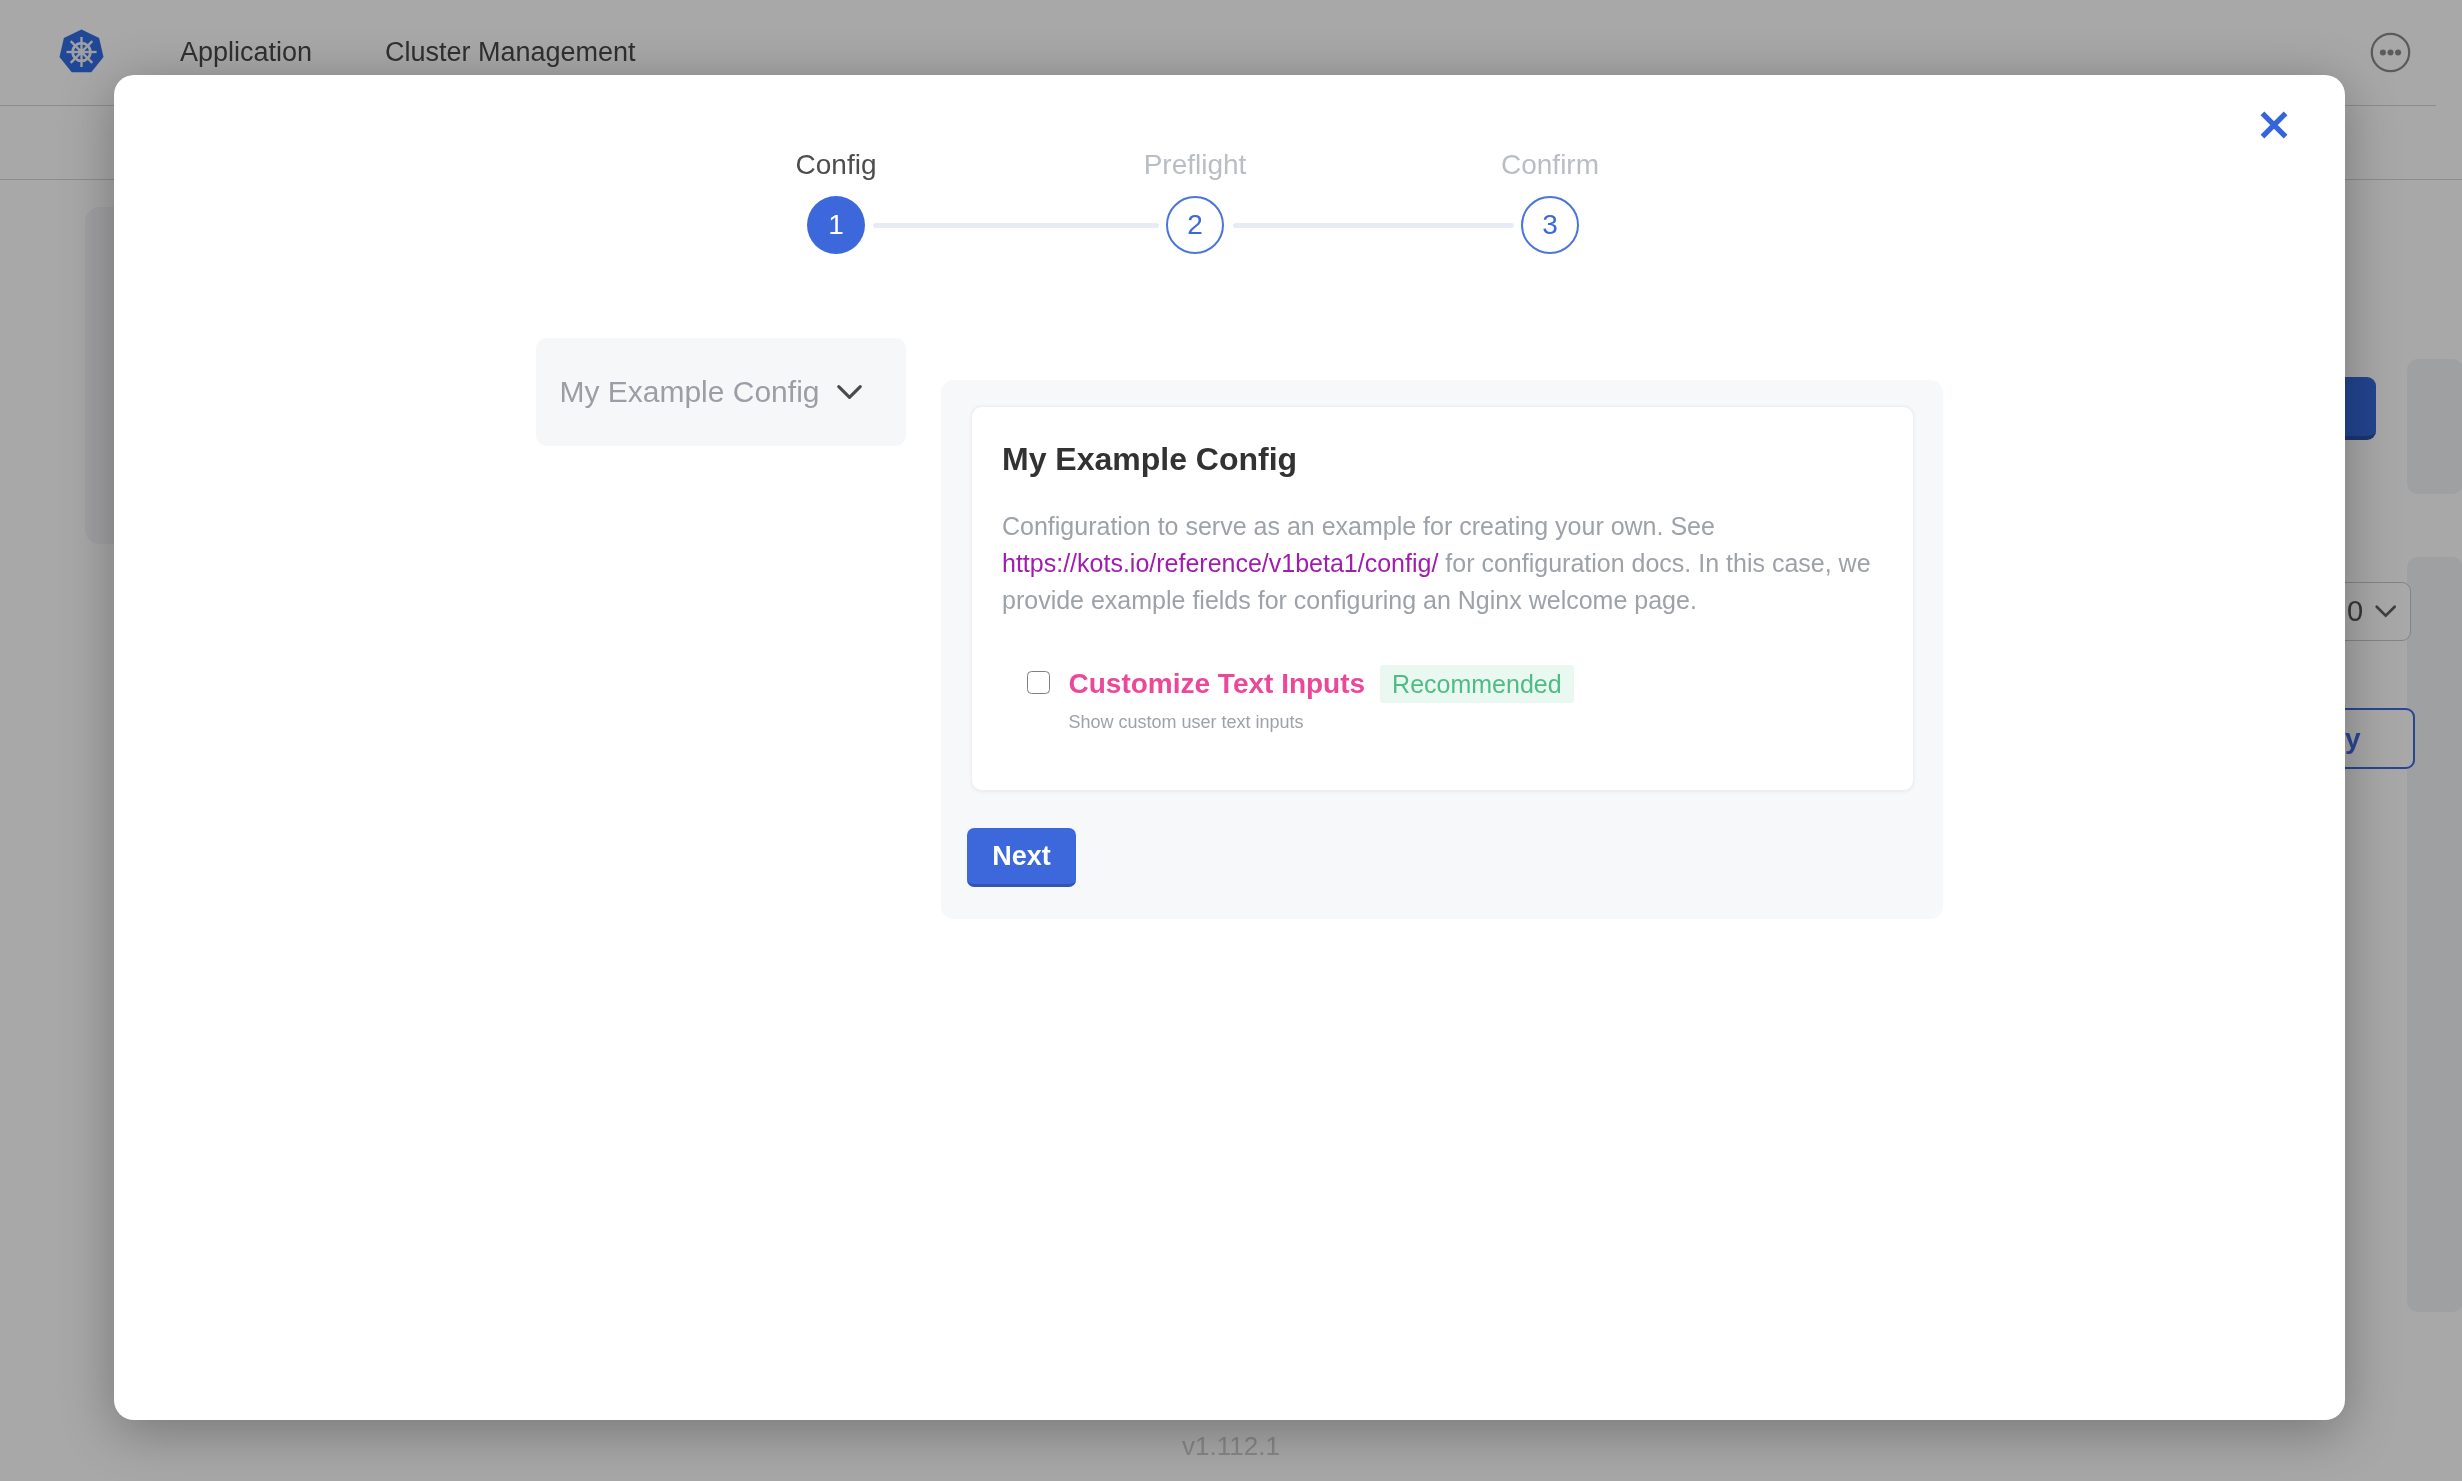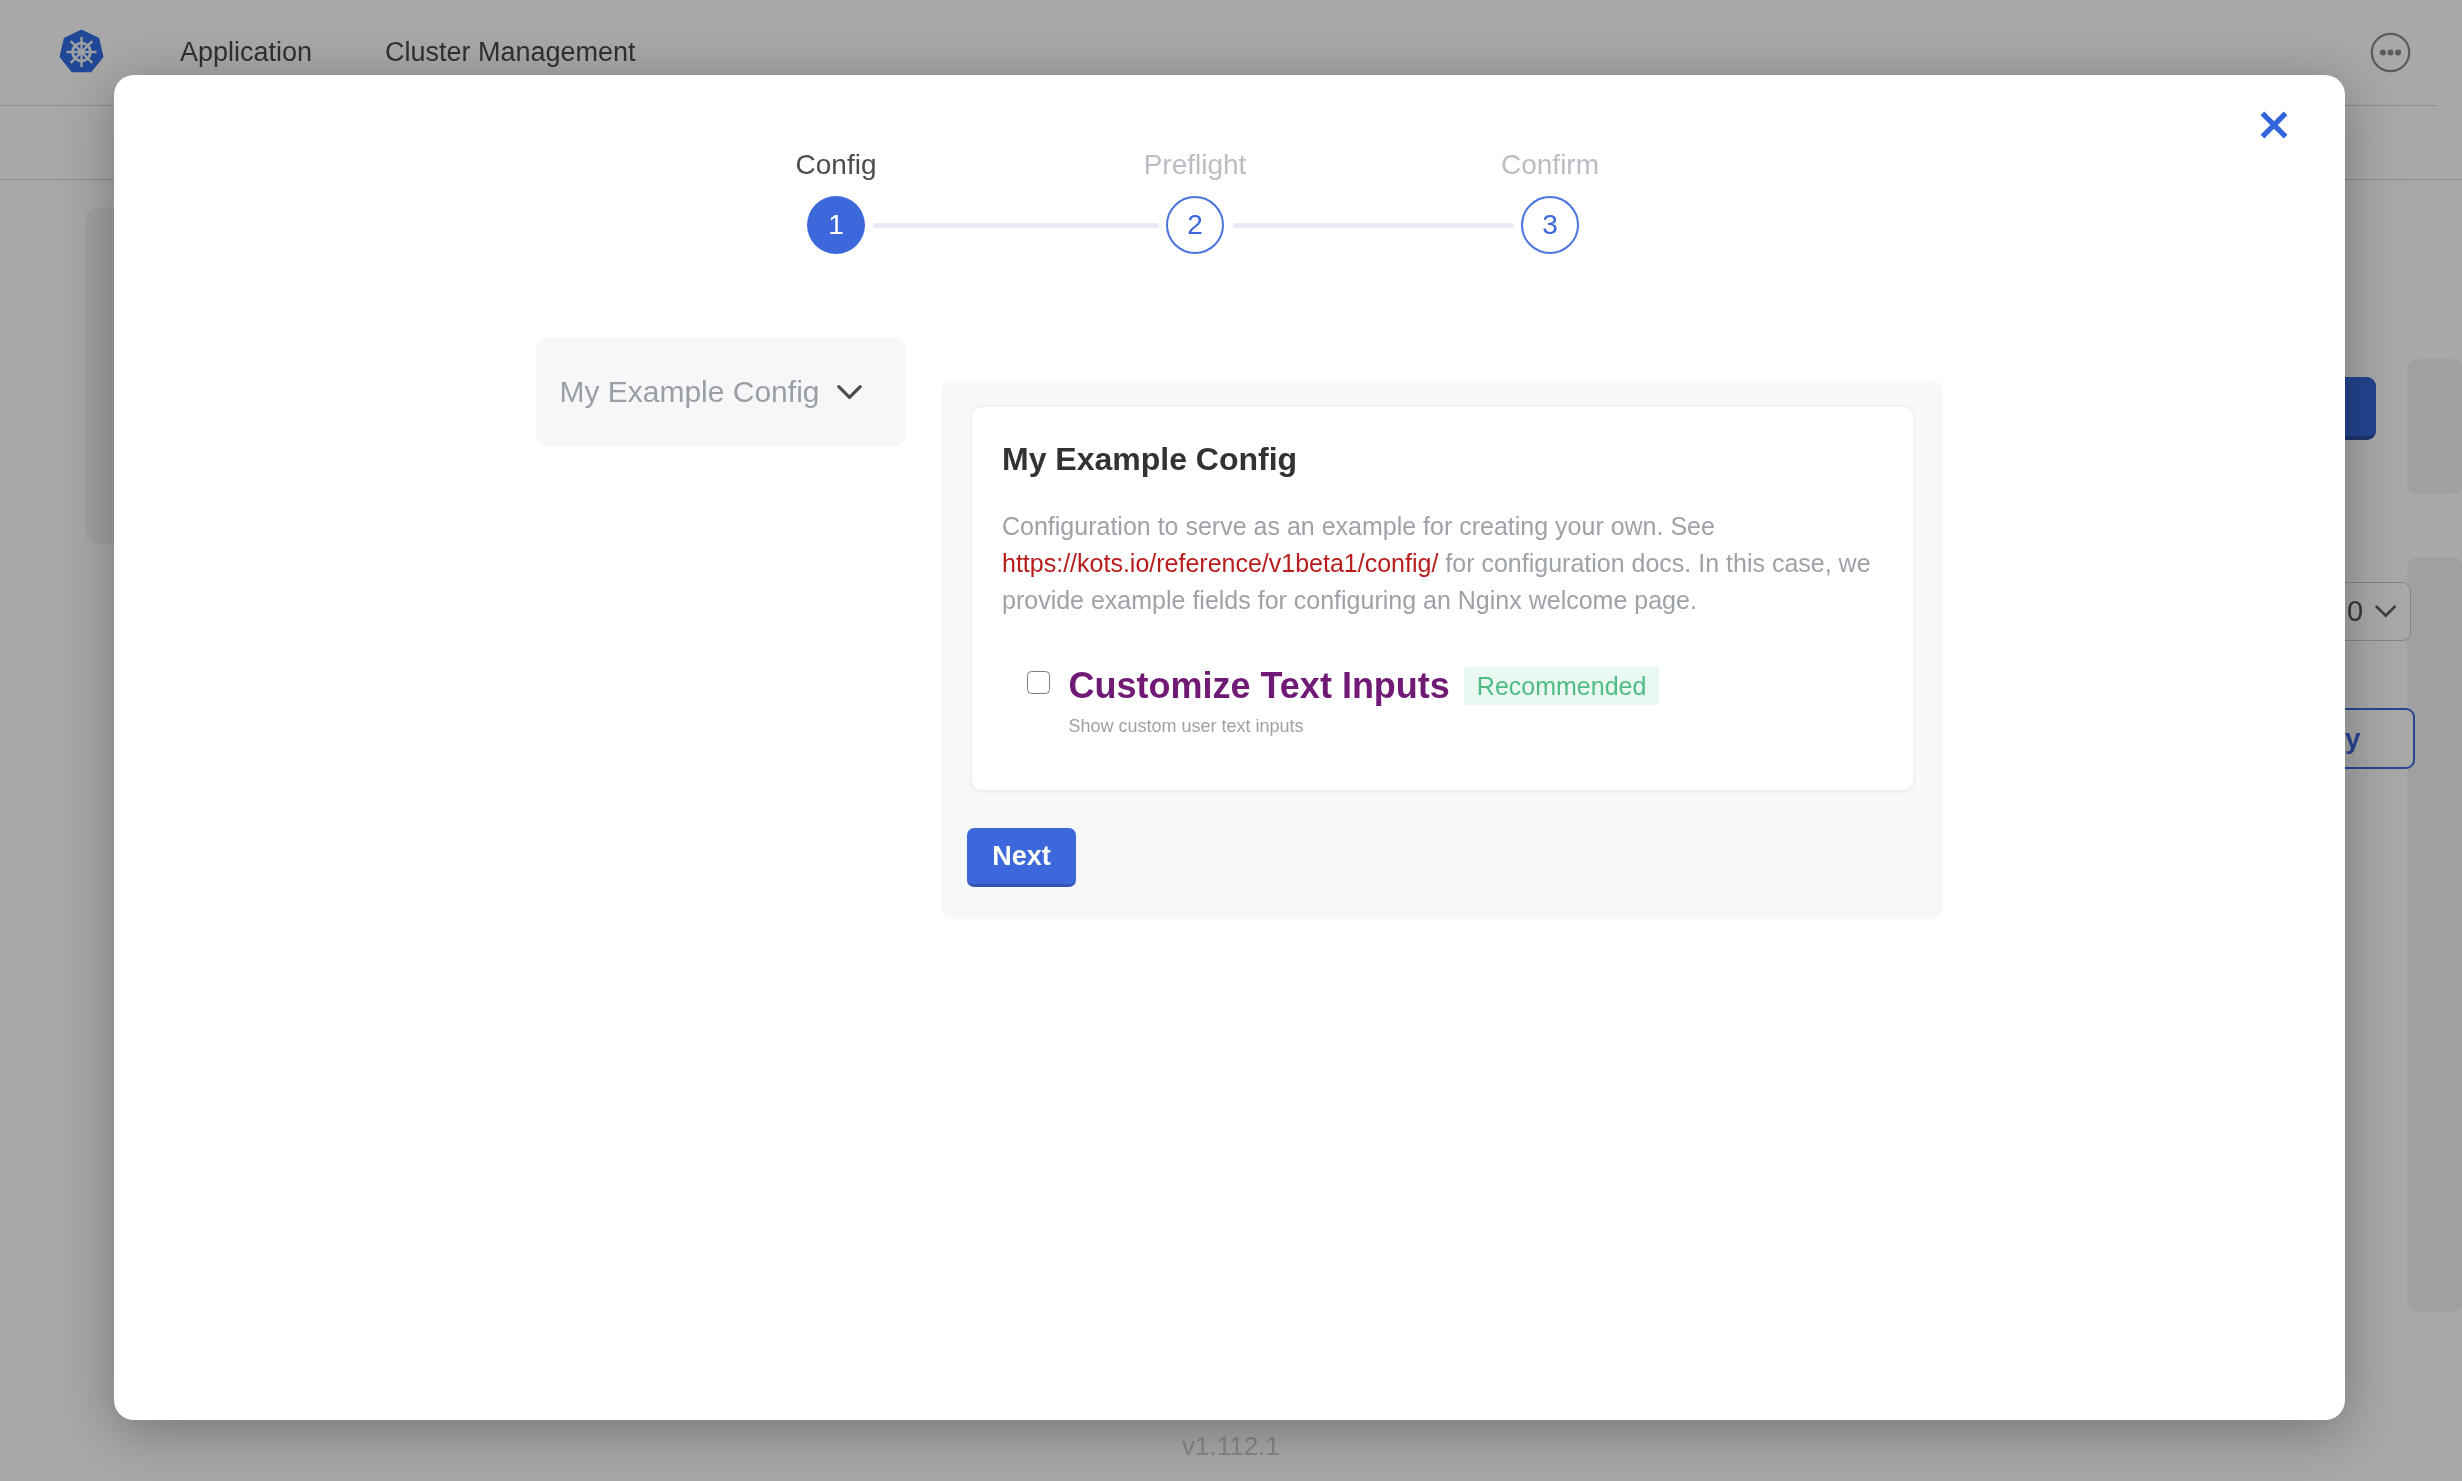--- a/index.html
+++ b/index.html
@@ -124,32 +124,32 @@
     box-shadow:0 0.9px 3.6px rgba(0,0,0,0.06);
   }
   .group-title {
     position:absolute; left:30px; top:34px;
     font-size:32px; font-weight:bold; color:#323232;
   }
   .group-desc {
     position:absolute; left:30px; top:101px; width:885px;
     font-size:25px; line-height:37px; color:#9da2a8;
   }
-  .group-desc a { color:#b91c1c; text-decoration:none; }
+  .group-desc a { color:#a21caf; text-decoration:none; }
 
   .cb-row {
     position:absolute; left:55px; top:258px;
     display:flex; align-items:flex-start; gap:19px;
   }
   .checkbox {
     width:22.5px; height:22.5px; margin-top:6.3px; background:#ffffff;
     border:1.8px solid #7f7f7f; border-radius:4.5px; cursor:pointer;
   }
   .cb-label-row { display:flex; align-items:center; gap:14.4px; }
-  .cb-label { font-size:36px; font-weight:bold; color:#701a75; cursor:pointer; }
+  .cb-label { font-size:28px; font-weight:bold; color:#ec4899; cursor:pointer; }
   .badge {
     font-size:25px; color:#4fbc85; background:#e9f8f0;
     padding:4.5px 12.6px; border-radius:3px;
   }
   .cb-help { margin-top:9px; font-size:18px; color:#9da2a8; }
 
   .next-btn {
     position:absolute; left:853px; top:753px; width:109px; height:59px;
     background:#3c68dc; border:none; border-bottom:3.6px solid #3353b4;
     border-radius:7.2px; color:#ffffff; font-size:27px; font-weight:bold;

